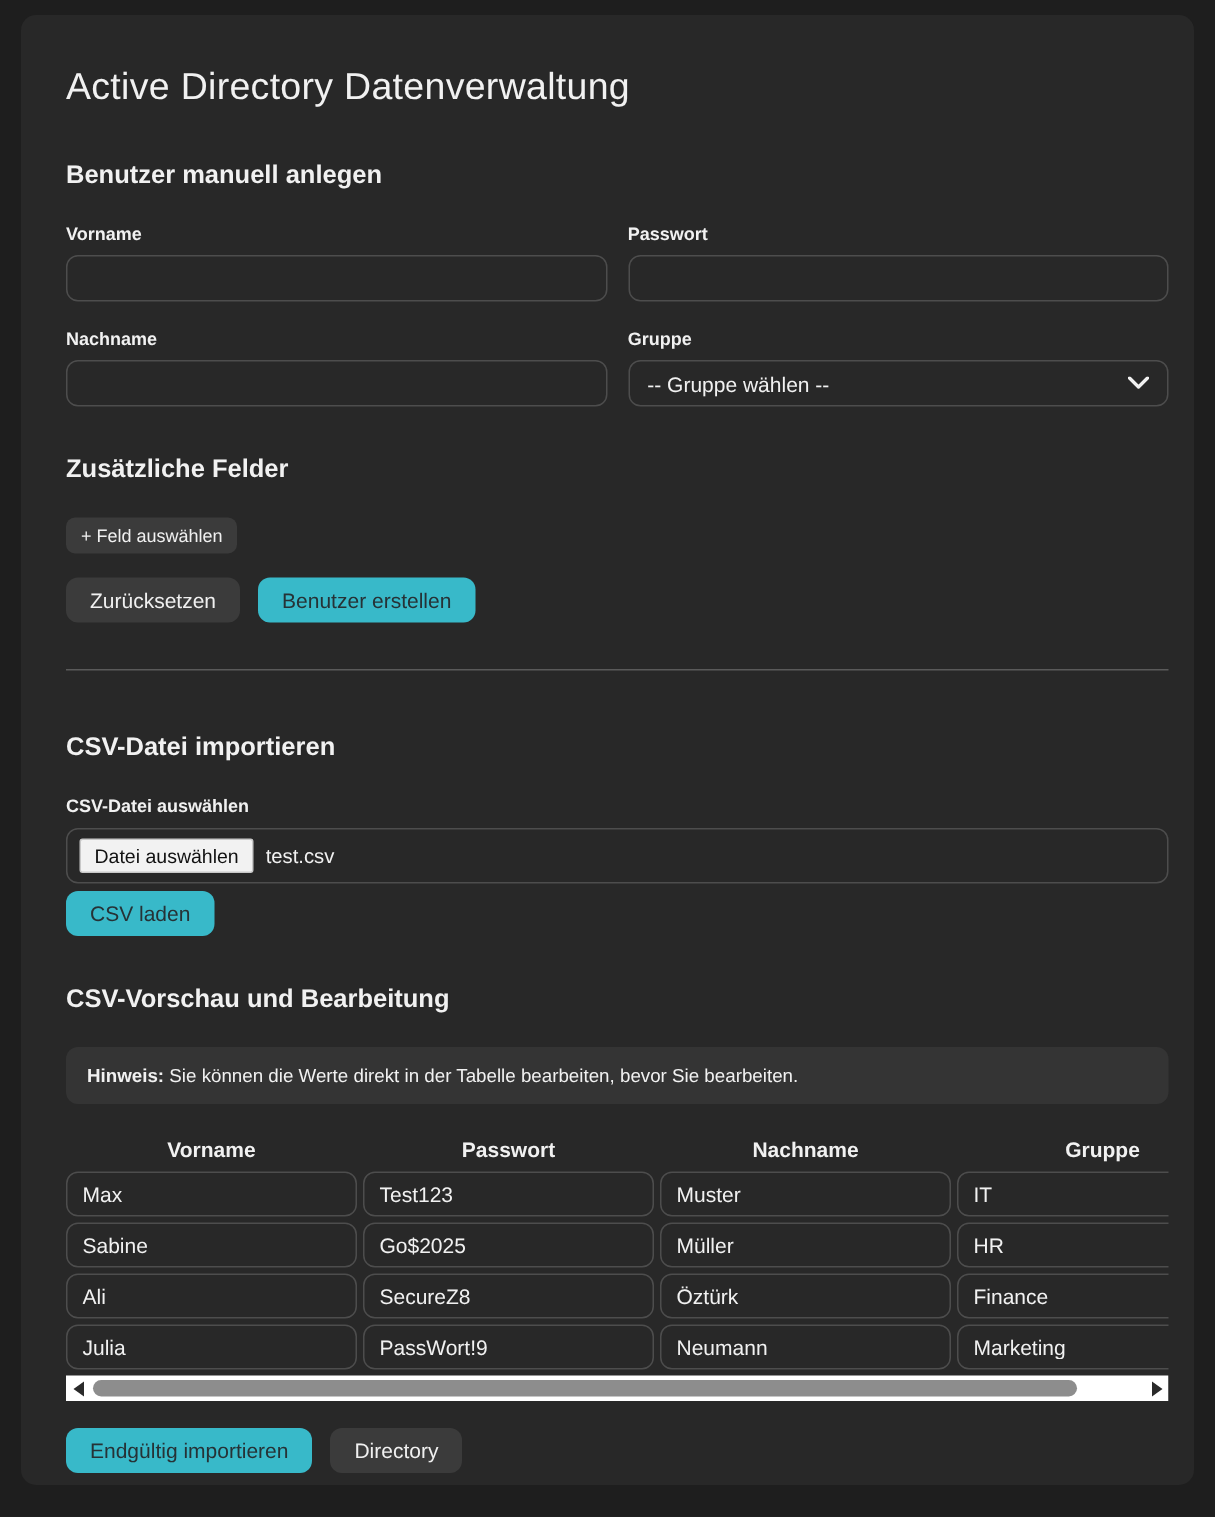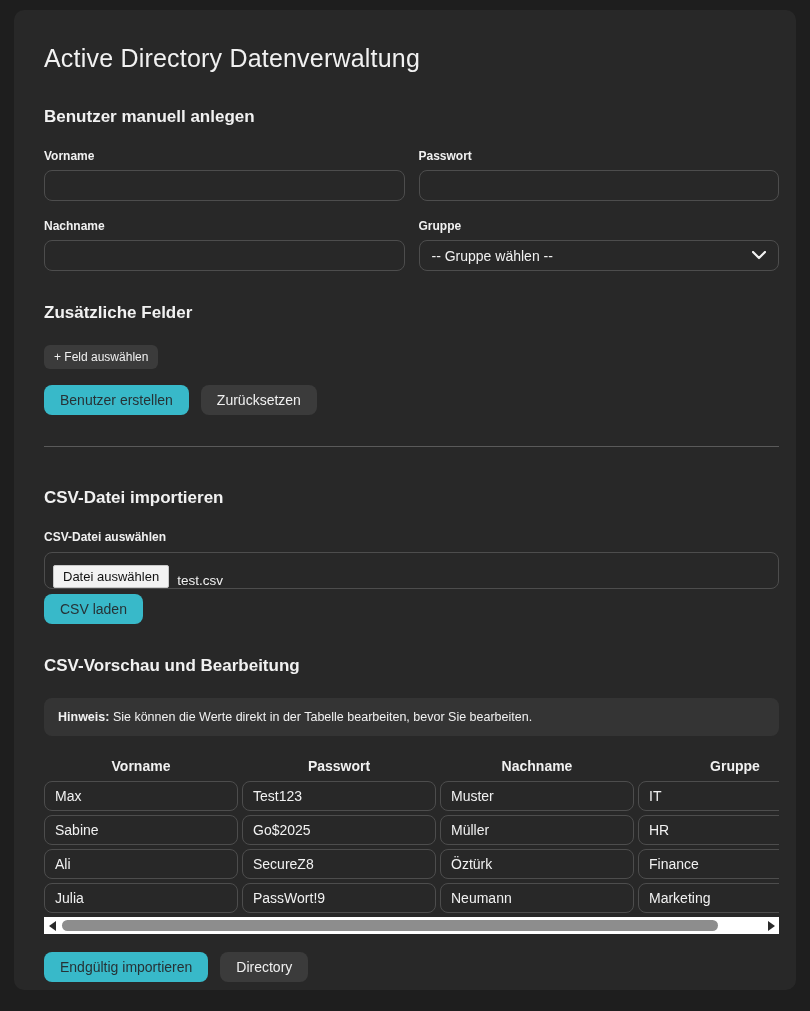--- a/index.html
+++ b/index.html
@@ -90,21 +90,21 @@
     font-size: 12px;
     font-weight: bold;
     margin-bottom: 8px;
   }
   .file-box {
     width: 100%;
     height: 37px;
     border: 1px solid #4d4d4d;
     border-radius: 8px;
     display: flex;
-    align-items: flex-end;
+    align-items: center;
     padding: 0 8px;
     margin-bottom: 5px;
   }
   .file-btn {
     background: #f2f2f2;
     color: #111;
     border: 1px solid #c8c8c8;
     border-radius: 2px;
     font-size: 13px;
     font-family: "Liberation Sans", sans-serif;
@@ -215,22 +215,22 @@
       </div>
     </div>
   </div>
 
   <div class="extra-section">
     <h2>Zusätzliche Felder</h2>
     <div class="add-field-wrap">
       <button class="btn btn-small btn-gray">+ Feld auswählen</button>
     </div>
     <div class="btn-row">
+      <button class="btn btn-gray">Zurücksetzen</button>
       <button class="btn btn-teal">Benutzer erstellen</button>
-      <button class="btn btn-gray">Zurücksetzen</button>
     </div>
   </div>
 
   <hr class="divider">
 
   <h2>CSV-Datei importieren</h2>
 
   <label class="file-label">CSV-Datei auswählen</label>
   <div class="file-box">
     <button class="file-btn">Datei auswählen</button>

